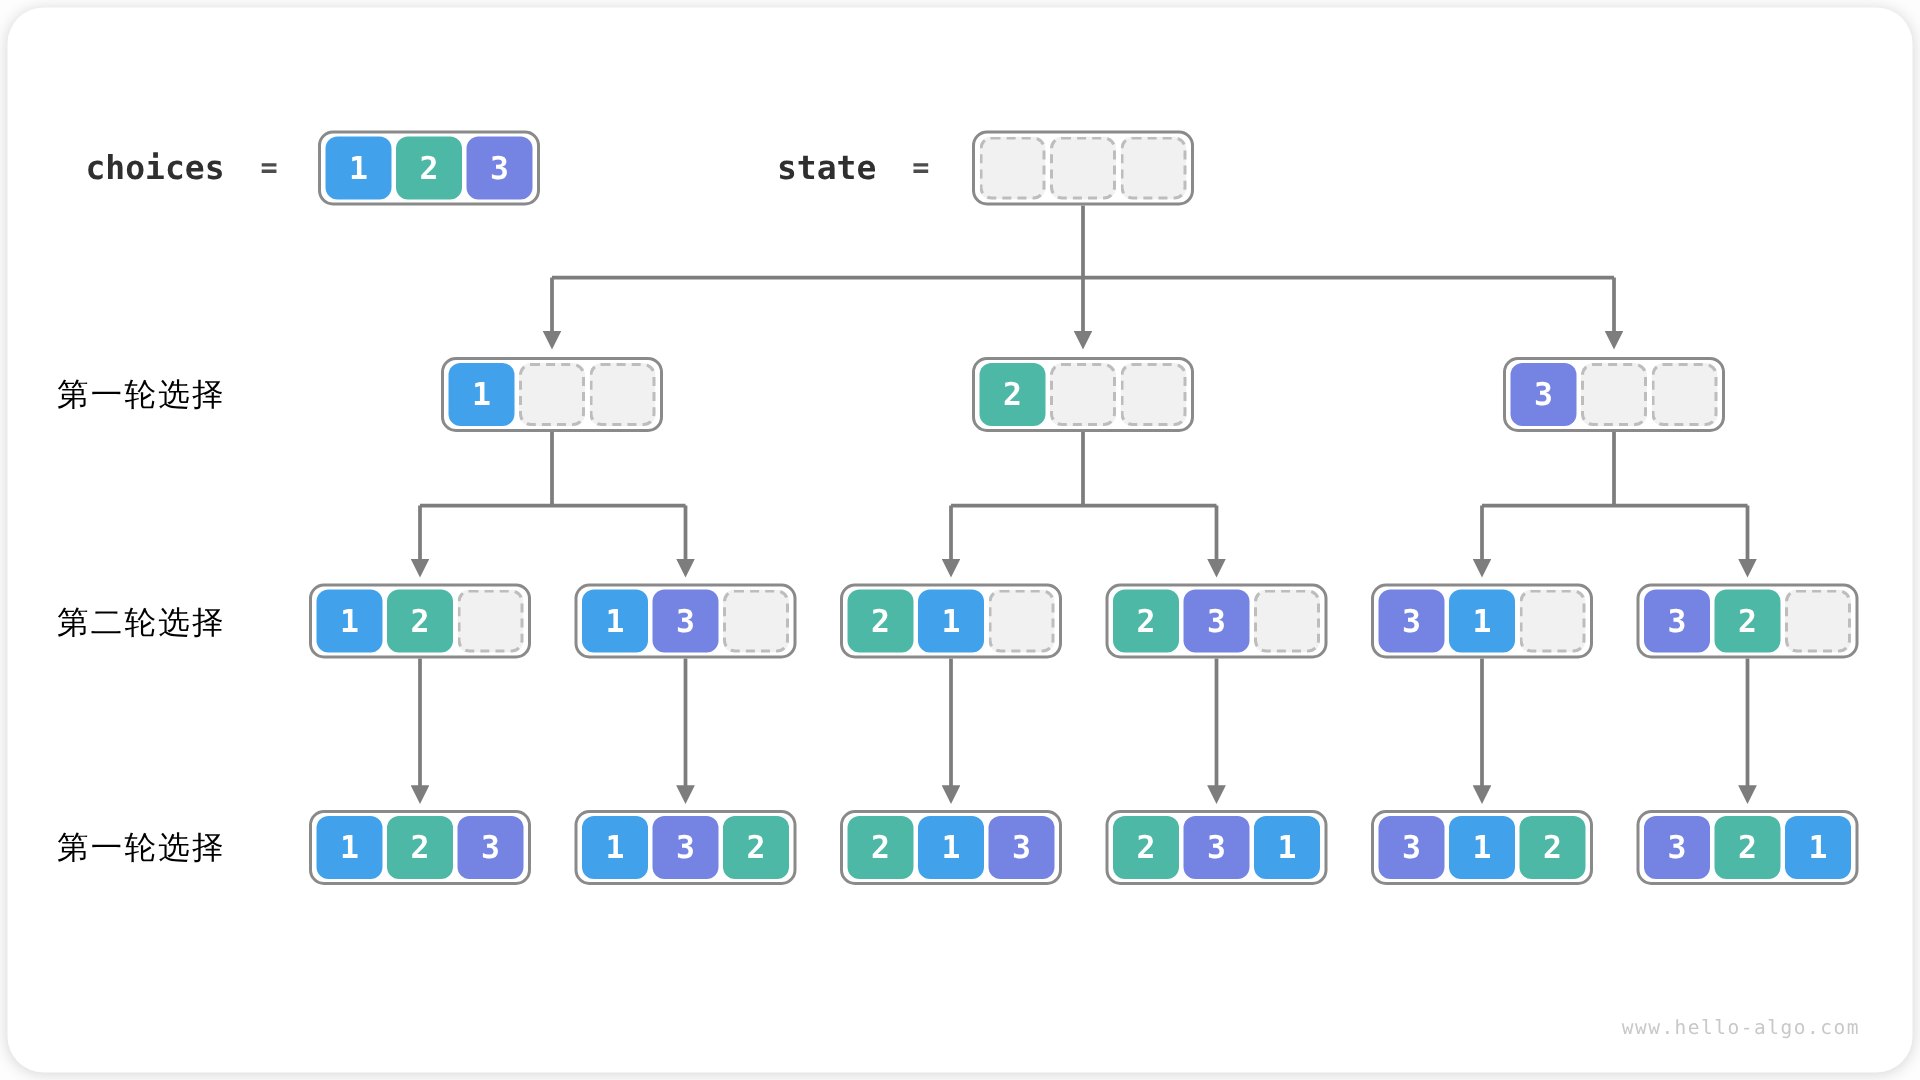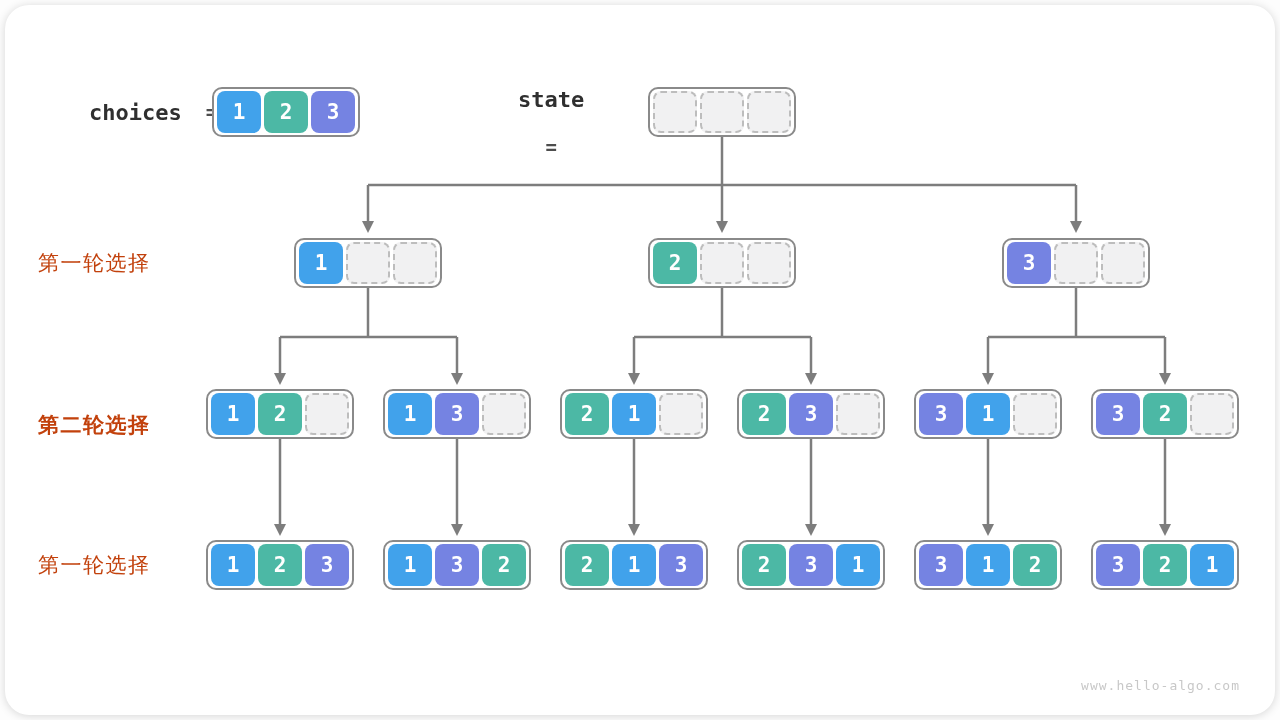--- a/index.html
+++ b/index.html
@@ -8,21 +8,21 @@
   .card  { position:absolute; left:5px; top:5px; right:5px; bottom:5px;
            background:#ffffff; border-radius:24px;
            box-shadow:0 1px 10px rgba(0,0,0,0.16); }
   svg.connectors { position:absolute; left:0; top:0; }
 
   .kw-row { position:absolute; height:50px; display:flex; align-items:center; gap:24px; }
   .kw  { font-family:"DejaVu Sans Mono", monospace; font-weight:bold; font-size:22px; color:#2f2f2f; }
   .eq  { font-family:"DejaVu Sans Mono", monospace; font-weight:bold; font-size:19px; color:#4d4d4d; }
 
   .round-label { position:absolute; left:38px; height:30px; display:flex; align-items:center;
-                 font-size:21px; font-weight:500; color:#c2410c; letter-spacing:1.5px; }
+                 font-size:21px; font-weight:500; color:#000000; letter-spacing:1.5px; }
 
   .abox { position:absolute; width:148px; height:50px; background:#ffffff;
           border:2px solid #8a8a8a; border-radius:10px;
           display:flex; align-items:center; justify-content:center; gap:3px; padding:2px; }
   .cell { width:44px; height:42px; border-radius:8px;
           display:flex; align-items:center; justify-content:center;
           font-family:"DejaVu Sans Mono", monospace; font-weight:bold; font-size:21px; color:#ffffff; }
   .cell.empty { background:#f1f1f2; border:2px dashed #bdbdbd; }
 
   .watermark { position:absolute; right:40px; top:678px;
@@ -63,42 +63,42 @@
 
       <path d="M280,439 V531" marker-end="url(#arrow)"></path>
       <path d="M457,439 V531" marker-end="url(#arrow)"></path>
       <path d="M634,439 V531" marker-end="url(#arrow)"></path>
       <path d="M811,439 V531" marker-end="url(#arrow)"></path>
       <path d="M988,439 V531" marker-end="url(#arrow)"></path>
       <path d="M1165,439 V531" marker-end="url(#arrow)"></path>
     </g>
   </svg>
 
-  <div class="kw-row" style="left:57px; top:87px;margin-left:32px;">
+  <div class="kw-row" style="left:57px; top:87px;">
     <span class="kw">choices</span>
     <span class="eq">=</span>
   </div>
   <div class="abox" style="left:212px; top:87px;">
     <div class="cell" style="background: rgb(65, 162, 235);">1</div>
     <div class="cell" style="background: rgb(76, 184, 165);">2</div>
     <div class="cell" style="background: rgb(117, 131, 226);">3</div>
   </div>
 
-  <div class="kw-row" style="left:518px; top:87px;flex-direction:column;">
+  <div class="kw-row" style="left:518px; top:87px;">
     <span class="kw">state</span>
     <span class="eq">=</span>
   </div>
   <div class="abox" style="left:648px; top:87px;">
     <div class="cell empty"></div>
     <div class="cell empty"></div>
     <div class="cell empty"></div>
   </div>
 
   <div class="round-label" style="top:248px;">第一轮选择</div>
-  <div class="round-label" style="top:410px;font-weight:bold;">第二轮选择</div>
+  <div class="round-label" style="top:400px;">第二轮选择</div>
   <div class="round-label" style="top:550px;">第一轮选择</div>
 
   <div class="abox" style="left:294px; top:238px;">
     <div class="cell" style="background: rgb(65, 162, 235);">1</div>
     <div class="cell empty"></div>
     <div class="cell empty"></div>
   </div>
   <div class="abox" style="left:648px; top:238px;">
     <div class="cell" style="background: rgb(76, 184, 165);">2</div>
     <div class="cell empty"></div>

